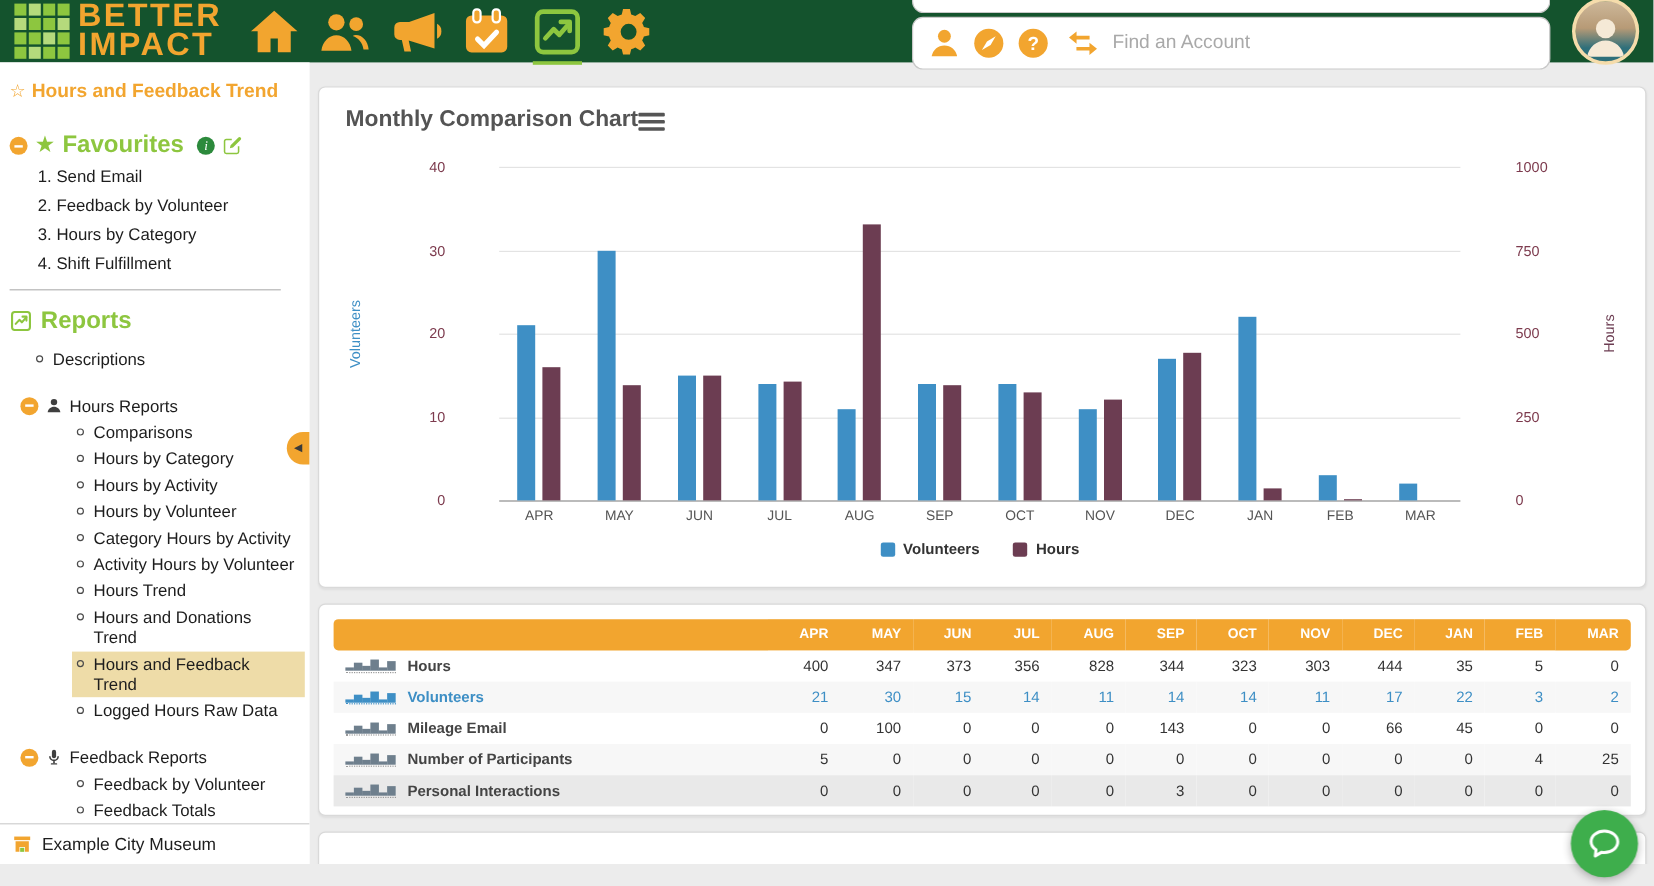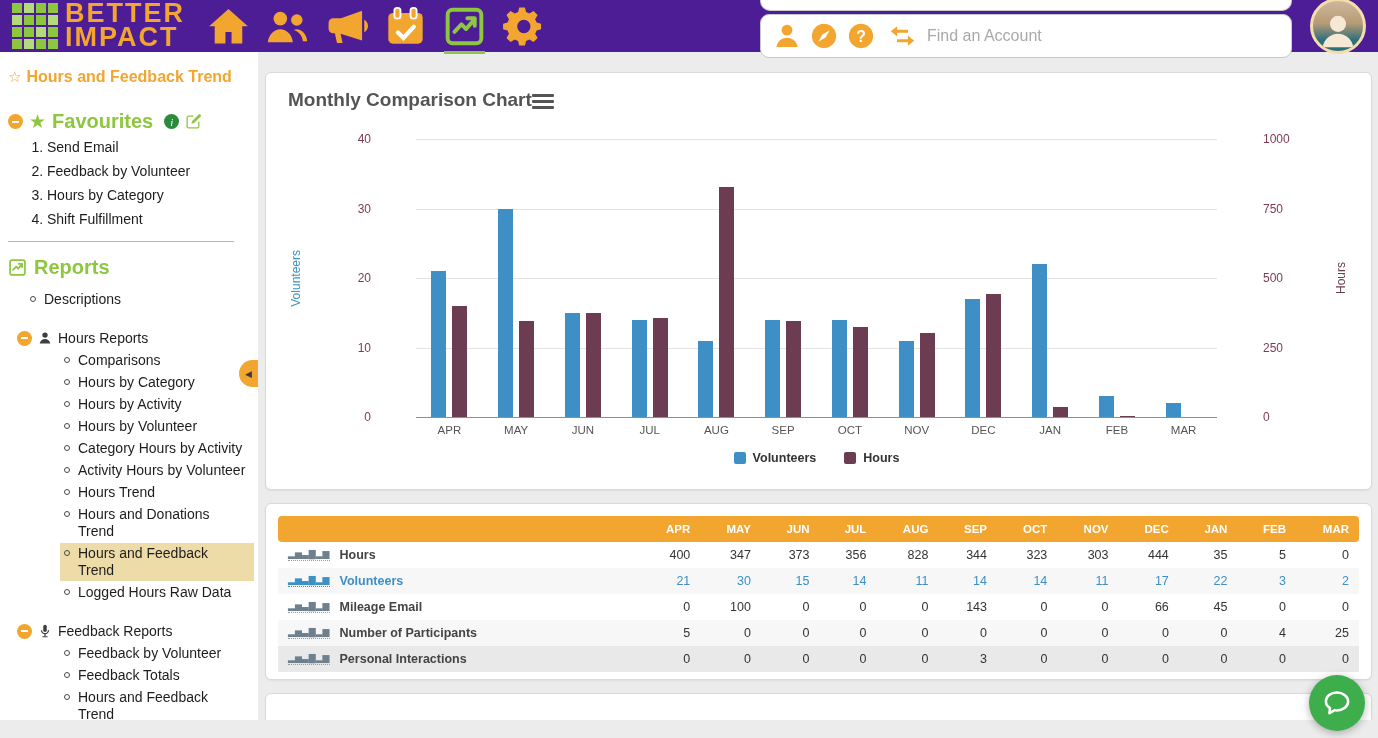--- a/index.html
+++ b/index.html
@@ -1,21 +1,21 @@
 <!DOCTYPE html>
 <html><head>
 <meta charset="utf-8">
 <style>
   *{margin:0;padding:0;box-sizing:border-box;}
   html,body{width:1378px;height:738px;overflow:hidden;background:#ececec;
     font-family:"Liberation Sans","DejaVu Sans",sans-serif;color:#222;}
   [data-interactable="true"]{cursor:pointer;}
 
   
-  .topbar{height:52px;background:#4c1d95;display:flex;align-items:center;padding:0 12px;position:relative;}
+  .topbar{height:52px;background:#14532d;display:flex;align-items:center;padding:0 12px;position:relative;}
   .logo{display:flex;align-items:center;gap:7px;margin-right:22px;}
   .logo-grid{display:grid;grid-template-columns:repeat(4,10px);grid-auto-rows:10px;gap:2px;}
   .logo-grid i{background:#8dc63f;display:block;}
   .logo-grid i.lt{background:#b5da7c;}
   .logo-text{font-weight:bold;font-size:27px;line-height:.88;color:#f2a52f;letter-spacing:2px;}
   .main-nav{display:flex;align-items:center;gap:16px;}
   .nav-icon{width:43px;height:43px;color:#f2a52f;display:inline-flex;position:relative;}
   .nav-icon svg{width:100%;height:100%;}
   .nav-icon.active{color:#8dc63f;}
   .nav-icon.active::after{content:"";position:absolute;left:1px;right:1px;bottom:-6px;height:3px;background:#8dc63f;}
@@ -359,20 +359,30 @@
           </div>
           <div class="tree-item sub" data-interactable="true">
             <span class="bullet" data-interactable="false"></span>
             <span class="item-text" data-interactable="false">Feedback Efficiency Trend</span>
           </div>
         </div>
     </div>
 
     <div class="collapse-tab" data-interactable="true">◀</div>
 
+    <div class="side-footer" data-interactable="true">
+      <span class="building-icon" data-interactable="false">
+          <svg viewBox="0 0 24 24" fill="currentColor">
+            <rect x="2.6" y="3" width="18.8" height="4.2"></rect>
+            <path d="M4.2 8.6h15.6V21h-4.6v-5.6H8.8V21H4.2z"></path>
+            <rect x="9.6" y="16.2" width="4.8" height="4.8" fill="#8dc63f"></rect>
+          </svg>
+        </span>
+      <span data-interactable="false">Example City Museum</span>
+    </div>
   </aside>
 
   <main class="main" data-interactable="false">
 
     <section class="card chart-card" data-interactable="false">
       <div class="chart-title-row" data-interactable="false">
         <h2 class="chart-title" data-interactable="false">Monthly Comparison Chart</h2>
         <div class="burger" data-interactable="true">
             <i></i>
             <i></i>

